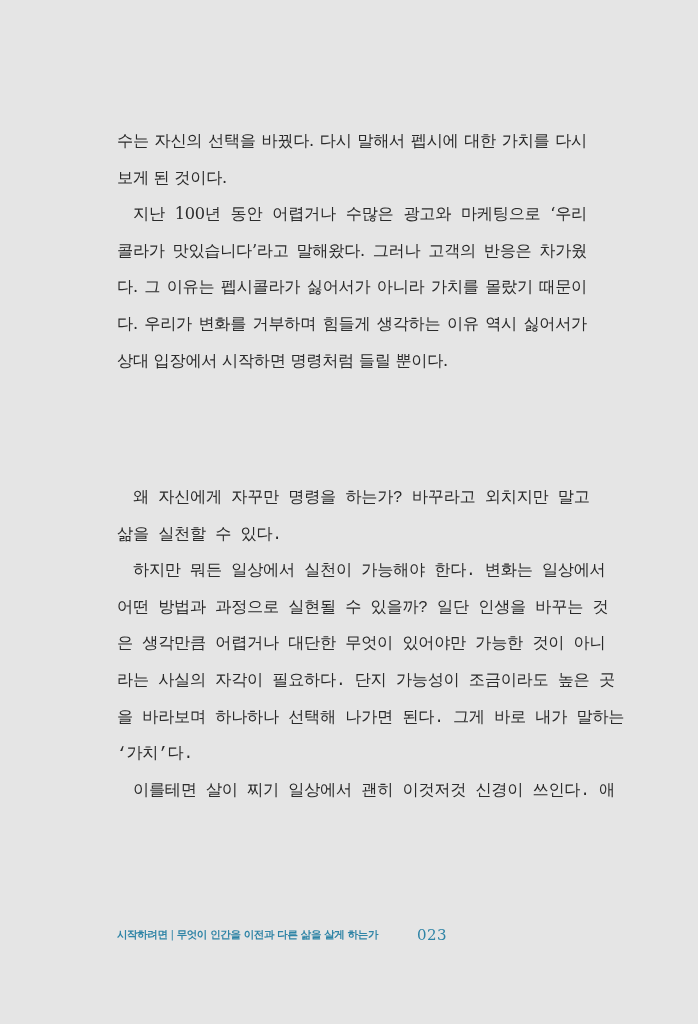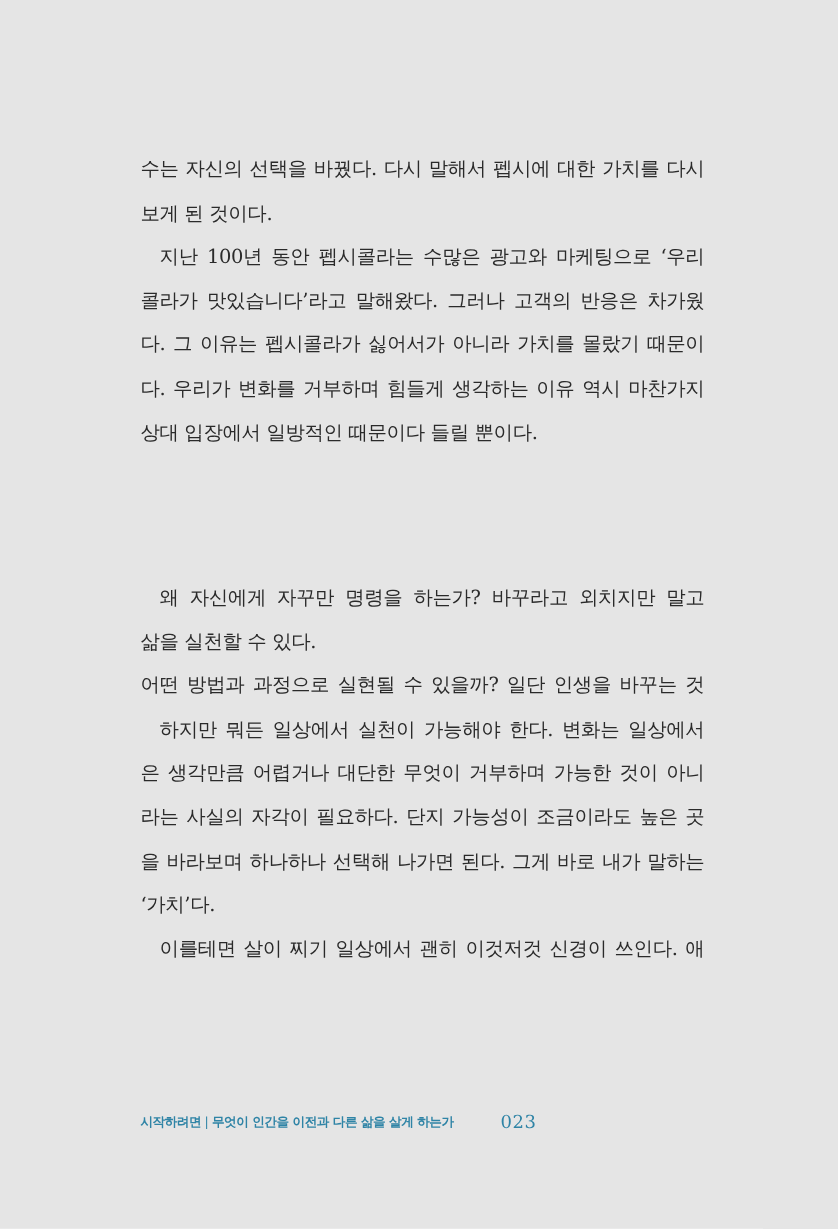--- a/index.html
+++ b/index.html
@@ -37,21 +37,21 @@
       text-align-last: justify;
       display: block;
     }
     .line.last {
       text-align-last: left;
     }
     .line.indent {
       padding-left: 16px;
     }
     #block-1 { top: 123px; }
-    #block-2 { top: 480px; }
+    #block-2 { top: 480px; font-family: Liberation Mono, monospace; }
     .footer {
       position: absolute;
       top: 926px;
       left: 117px;
       width: 470px;
       height: 24px;
     }
     .running-head {
       position: absolute;
       left: 0;
@@ -76,33 +76,33 @@
     }
   </style>
 </head>
 <body>
 
 <div class="page" style="background: #e5e5e5;">
 
   <div class="text-block" id="block-1" style="color: rgb(42, 42, 42);">
     <span class="line">수는 자신의 선택을 바꿨다. 다시 말해서 펩시에 대한 가치를 다시</span>
     <span class="line last">보게 된 것이다.</span>
-    <span class="line indent">지난 100년 동안 펩시콜라는 수많은 광고와 마케팅으로 ‘우리</span>
+    <span class="line indent">지난 100년 동안 어렵거나 수많은 광고와 마케팅으로 ‘우리</span>
     <span class="line">콜라가 맛있습니다’라고 말해왔다. 그러나 고객의 반응은 차가웠</span>
     <span class="line">다. 그 이유는 펩시콜라가 싫어서가 아니라 가치를 몰랐기 때문이</span>
-    <span class="line">다. 우리가 변화를 거부하며 힘들게 생각하는 이유 역시 마찬가지</span>
-    <span class="line last">상대 입장에서 일방적인 때문이다 들릴 뿐이다.</span>
+    <span class="line">다. 우리가 변화를 거부하며 힘들게 생각하는 이유 역시 싫어서가</span>
+    <span class="line last">상대 입장에서 시작하면 명령처럼 들릴 뿐이다.</span>
   </div>
 
   <div class="text-block" id="block-2" style="color: rgb(42, 42, 42);">
     <span class="line indent">왜 자신에게 자꾸만 명령을 하는가? 바꾸라고 외치지만 말고</span>
     <span class="line last">삶을 실천할 수 있다.</span>
+    <span class="line indent">하지만 뭐든 일상에서 실천이 가능해야 한다. 변화는 일상에서</span>
     <span class="line">어떤 방법과 과정으로 실현될 수 있을까? 일단 인생을 바꾸는 것</span>
-    <span class="line indent">하지만 뭐든 일상에서 실천이 가능해야 한다. 변화는 일상에서</span>
-    <span class="line">은 생각만큼 어렵거나 대단한 무엇이 거부하며 가능한 것이 아니</span>
+    <span class="line">은 생각만큼 어렵거나 대단한 무엇이 있어야만 가능한 것이 아니</span>
     <span class="line">라는 사실의 자각이 필요하다. 단지 가능성이 조금이라도 높은 곳</span>
     <span class="line">을 바라보며 하나하나 선택해 나가면 된다. 그게 바로 내가 말하는</span>
     <span class="line last">‘가치’다.</span>
     <span class="line indent">이를테면 살이 찌기 일상에서 괜히 이것저것 신경이 쓰인다. 애</span>
   </div>
 
   <div class="footer">
     <div class="running-head" style="color: rgb(47, 132, 166);">
       <span>시작하려면</span><span class="sep">|</span><span>무엇이 인간을 이전과 다른 삶을 살게 하는가</span>
     </div>

